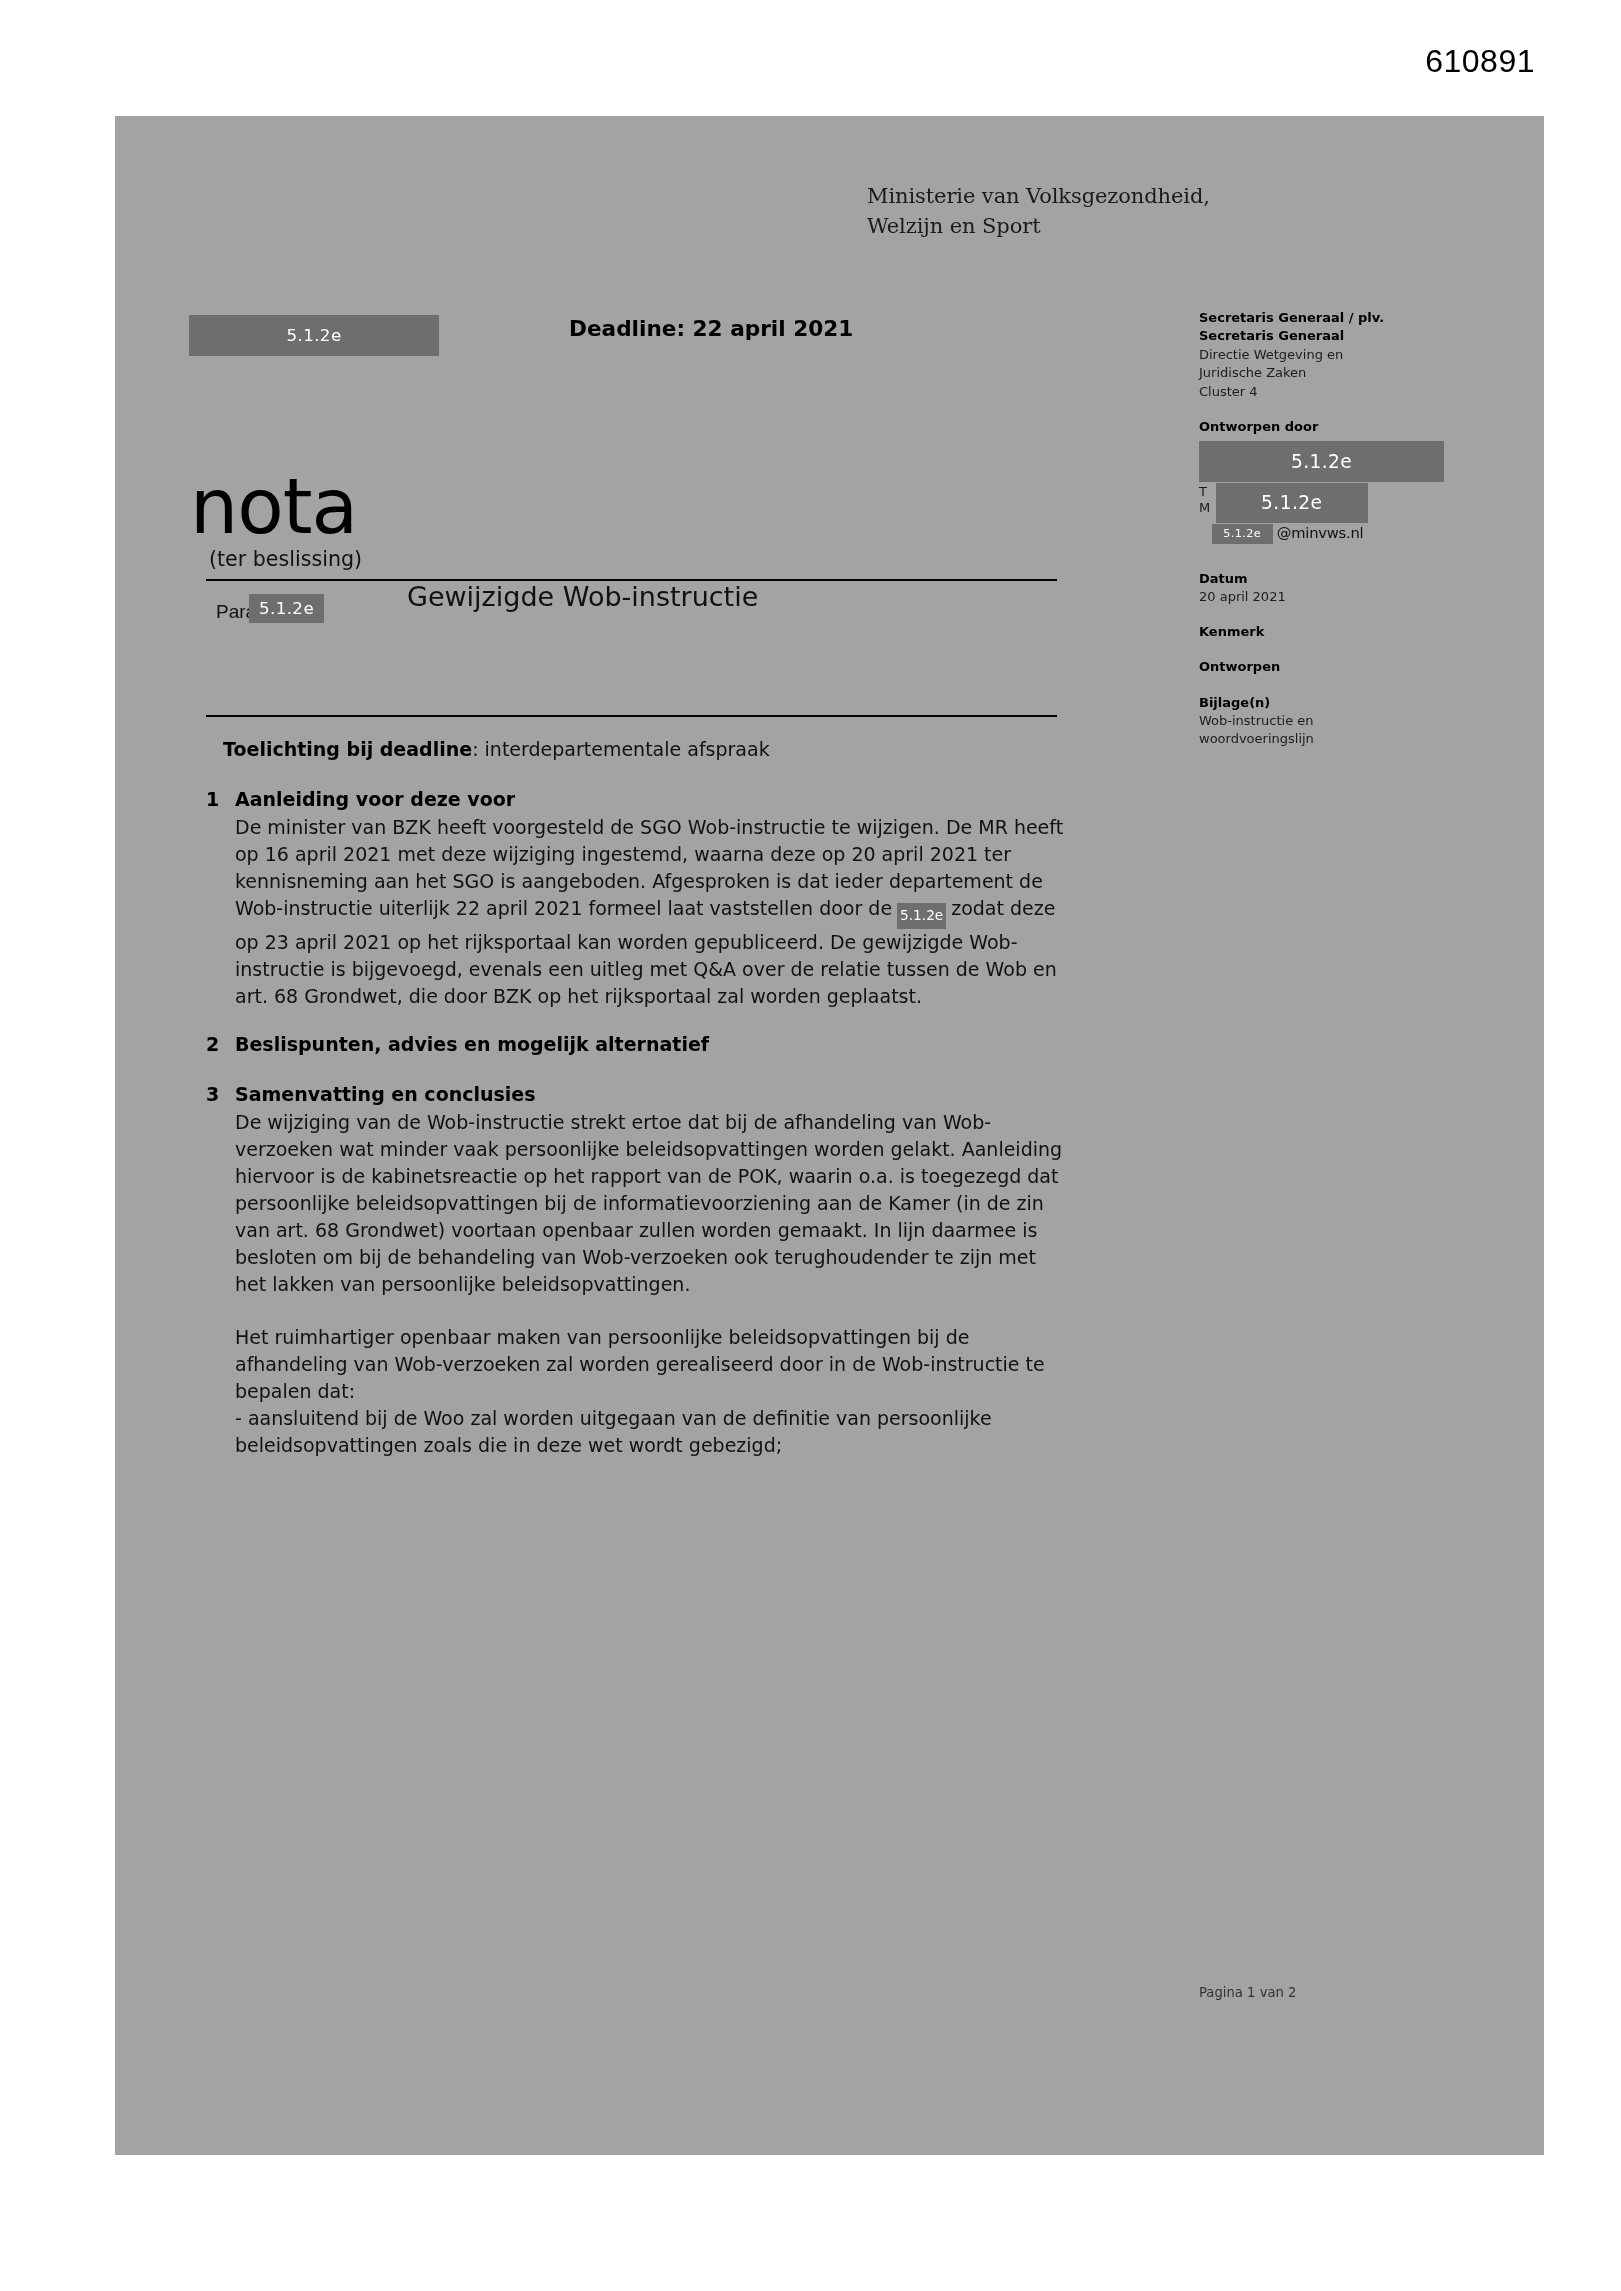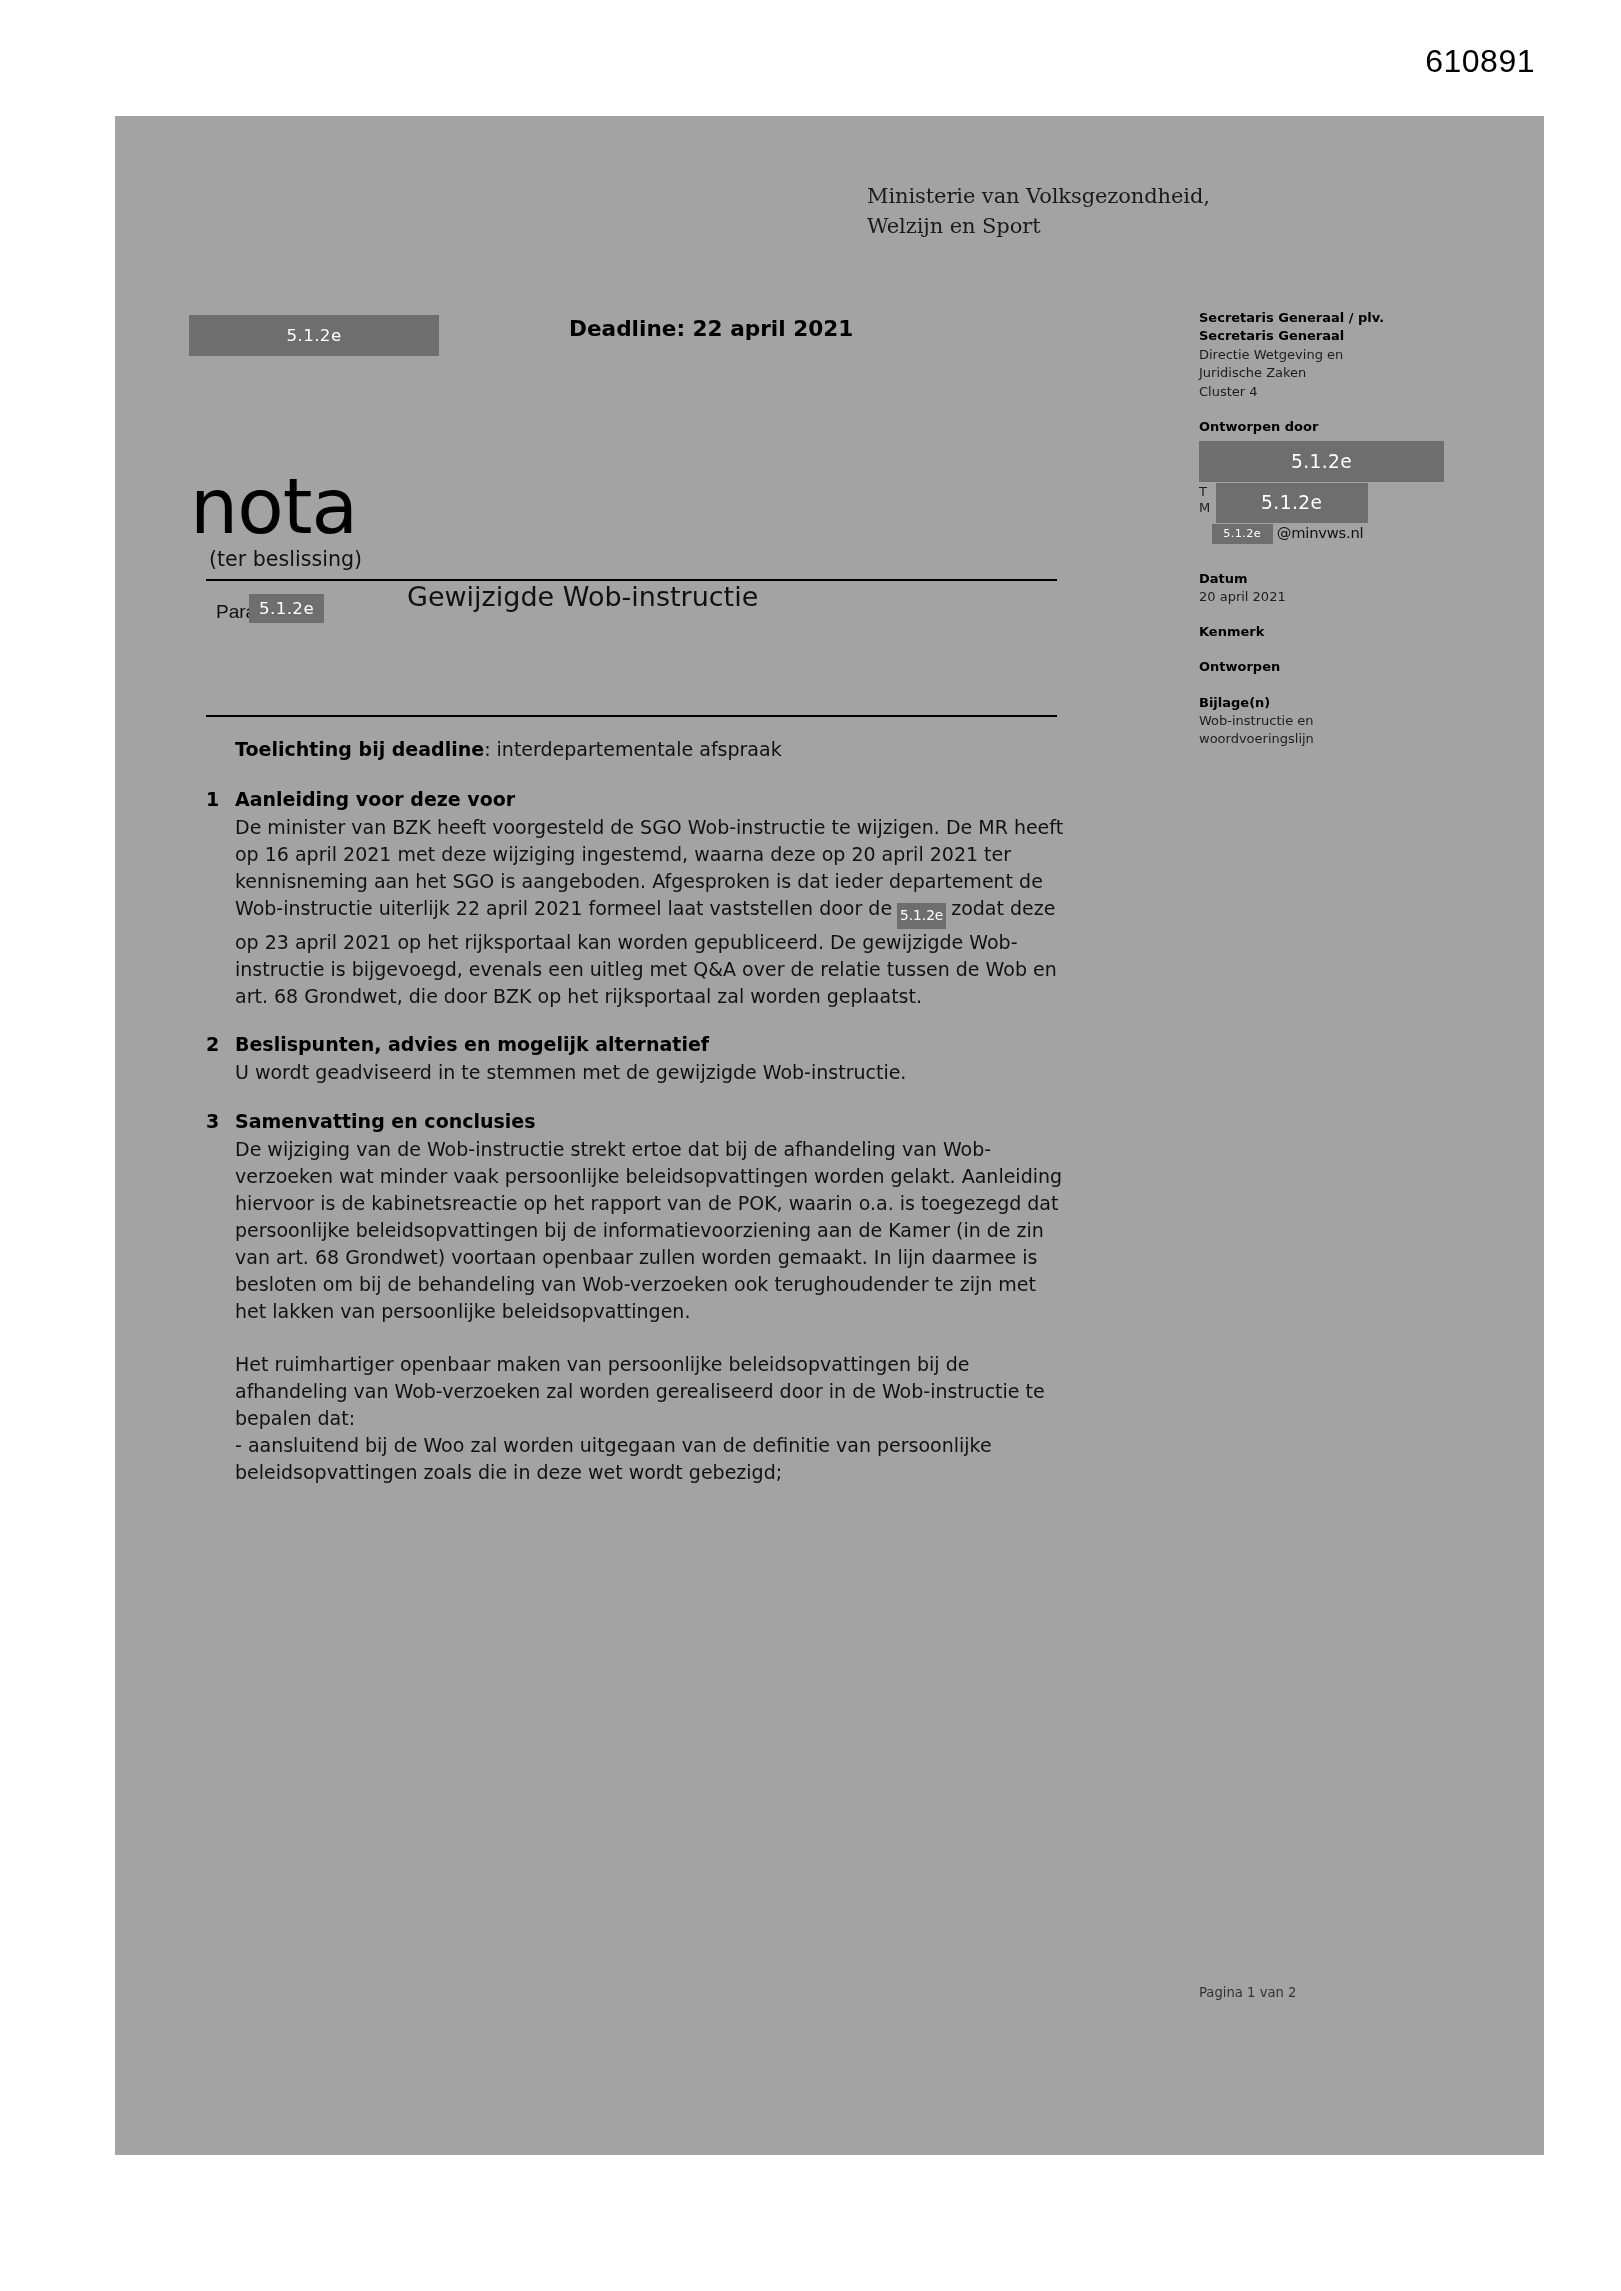--- a/index.html
+++ b/index.html
@@ -222,21 +222,21 @@
     position: absolute;
     left: 91px;
     top: 620px;
     width: 863px;
     font-family: "DejaVu Sans", sans-serif;
     font-size: 19px;
     line-height: 1.42;
     color: #111111;
   }
   .toelichting {
-    margin-left: 29px;
+    margin-left: 17px;
     margin-bottom: 23.5px;
   }
   .toelichting b { color: #000000; }
 
   .section { display: flex; margin-bottom: 21.6px; }
   .sec-num {
     width: 29px;
     flex: 0 0 29px;
     font-weight: bold;
     color: #000000;
@@ -356,21 +356,20 @@
       <div class="sec-body">
         <div class="sec-head">Aanleiding voor deze voor</div>
         <p class="sec-para"><span>De minister van BZK heeft voorgesteld de SGO Wob-instructie te wijzigen. De MR heeft op 16 april 2021 met deze wijziging ingestemd, waarna deze op 20 april 2021 ter kennisneming aan het SGO is aangeboden. Afgesproken is dat ieder departement de Wob-instructie uiterlijk 22 april 2021 formeel laat vaststellen door de </span><span class="redact-inline">5.1.2e</span><span> zodat deze op 23 april 2021 op het rijksportaal kan worden gepubliceerd. De gewijzigde Wob-instructie is bijgevoegd, evenals een uitleg met Q&amp;A over de relatie tussen de Wob en art. 68 Grondwet, die door BZK op het rijksportaal zal worden geplaatst.</span></p>
       </div>
     </div>
 
     <div class="section">
       <div class="sec-num">2</div>
       <div class="sec-body">
         <div class="sec-head">Beslispunten, advies en mogelijk alternatief</div>
-        <p class="sec-para">U wordt geadviseerd in te stemmen met de gewijzigde Wob-instructie.</p>
       </div>
     </div>
 
     <div class="section">
       <div class="sec-num">3</div>
       <div class="sec-body">
         <div class="sec-head">Samenvatting en conclusies</div>
         <p class="sec-para">De wijziging van de Wob-instructie strekt ertoe dat bij de afhandeling van Wob-verzoeken wat minder vaak persoonlijke beleidsopvattingen worden gelakt. Aanleiding hiervoor is de kabinetsreactie op het rapport van de POK, waarin o.a. is toegezegd dat persoonlijke beleidsopvattingen bij de informatievoorziening aan de Kamer (in de zin van art. 68 Grondwet) voortaan openbaar zullen worden gemaakt. In lijn daarmee is besloten om bij de behandeling van Wob-verzoeken ook terughoudender te zijn met het lakken van persoonlijke beleidsopvattingen.</p>
         <p class="sec-para" style="white-space: pre-line;">Het ruimhartiger openbaar maken van persoonlijke beleidsopvattingen bij de afhandeling van Wob-verzoeken zal worden gerealiseerd door in de Wob-instructie te bepalen dat:
 - aansluitend bij de Woo zal worden uitgegaan van de definitie van persoonlijke beleidsopvattingen zoals die in deze wet wordt gebezigd;</p>

